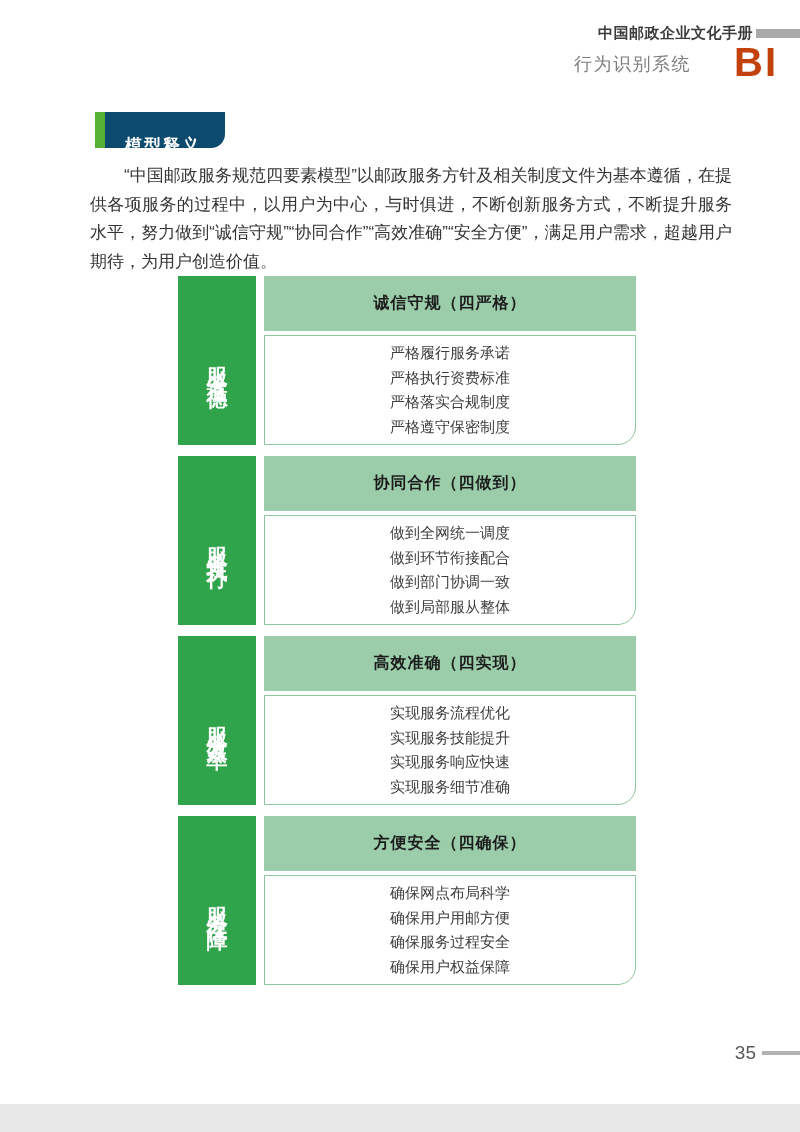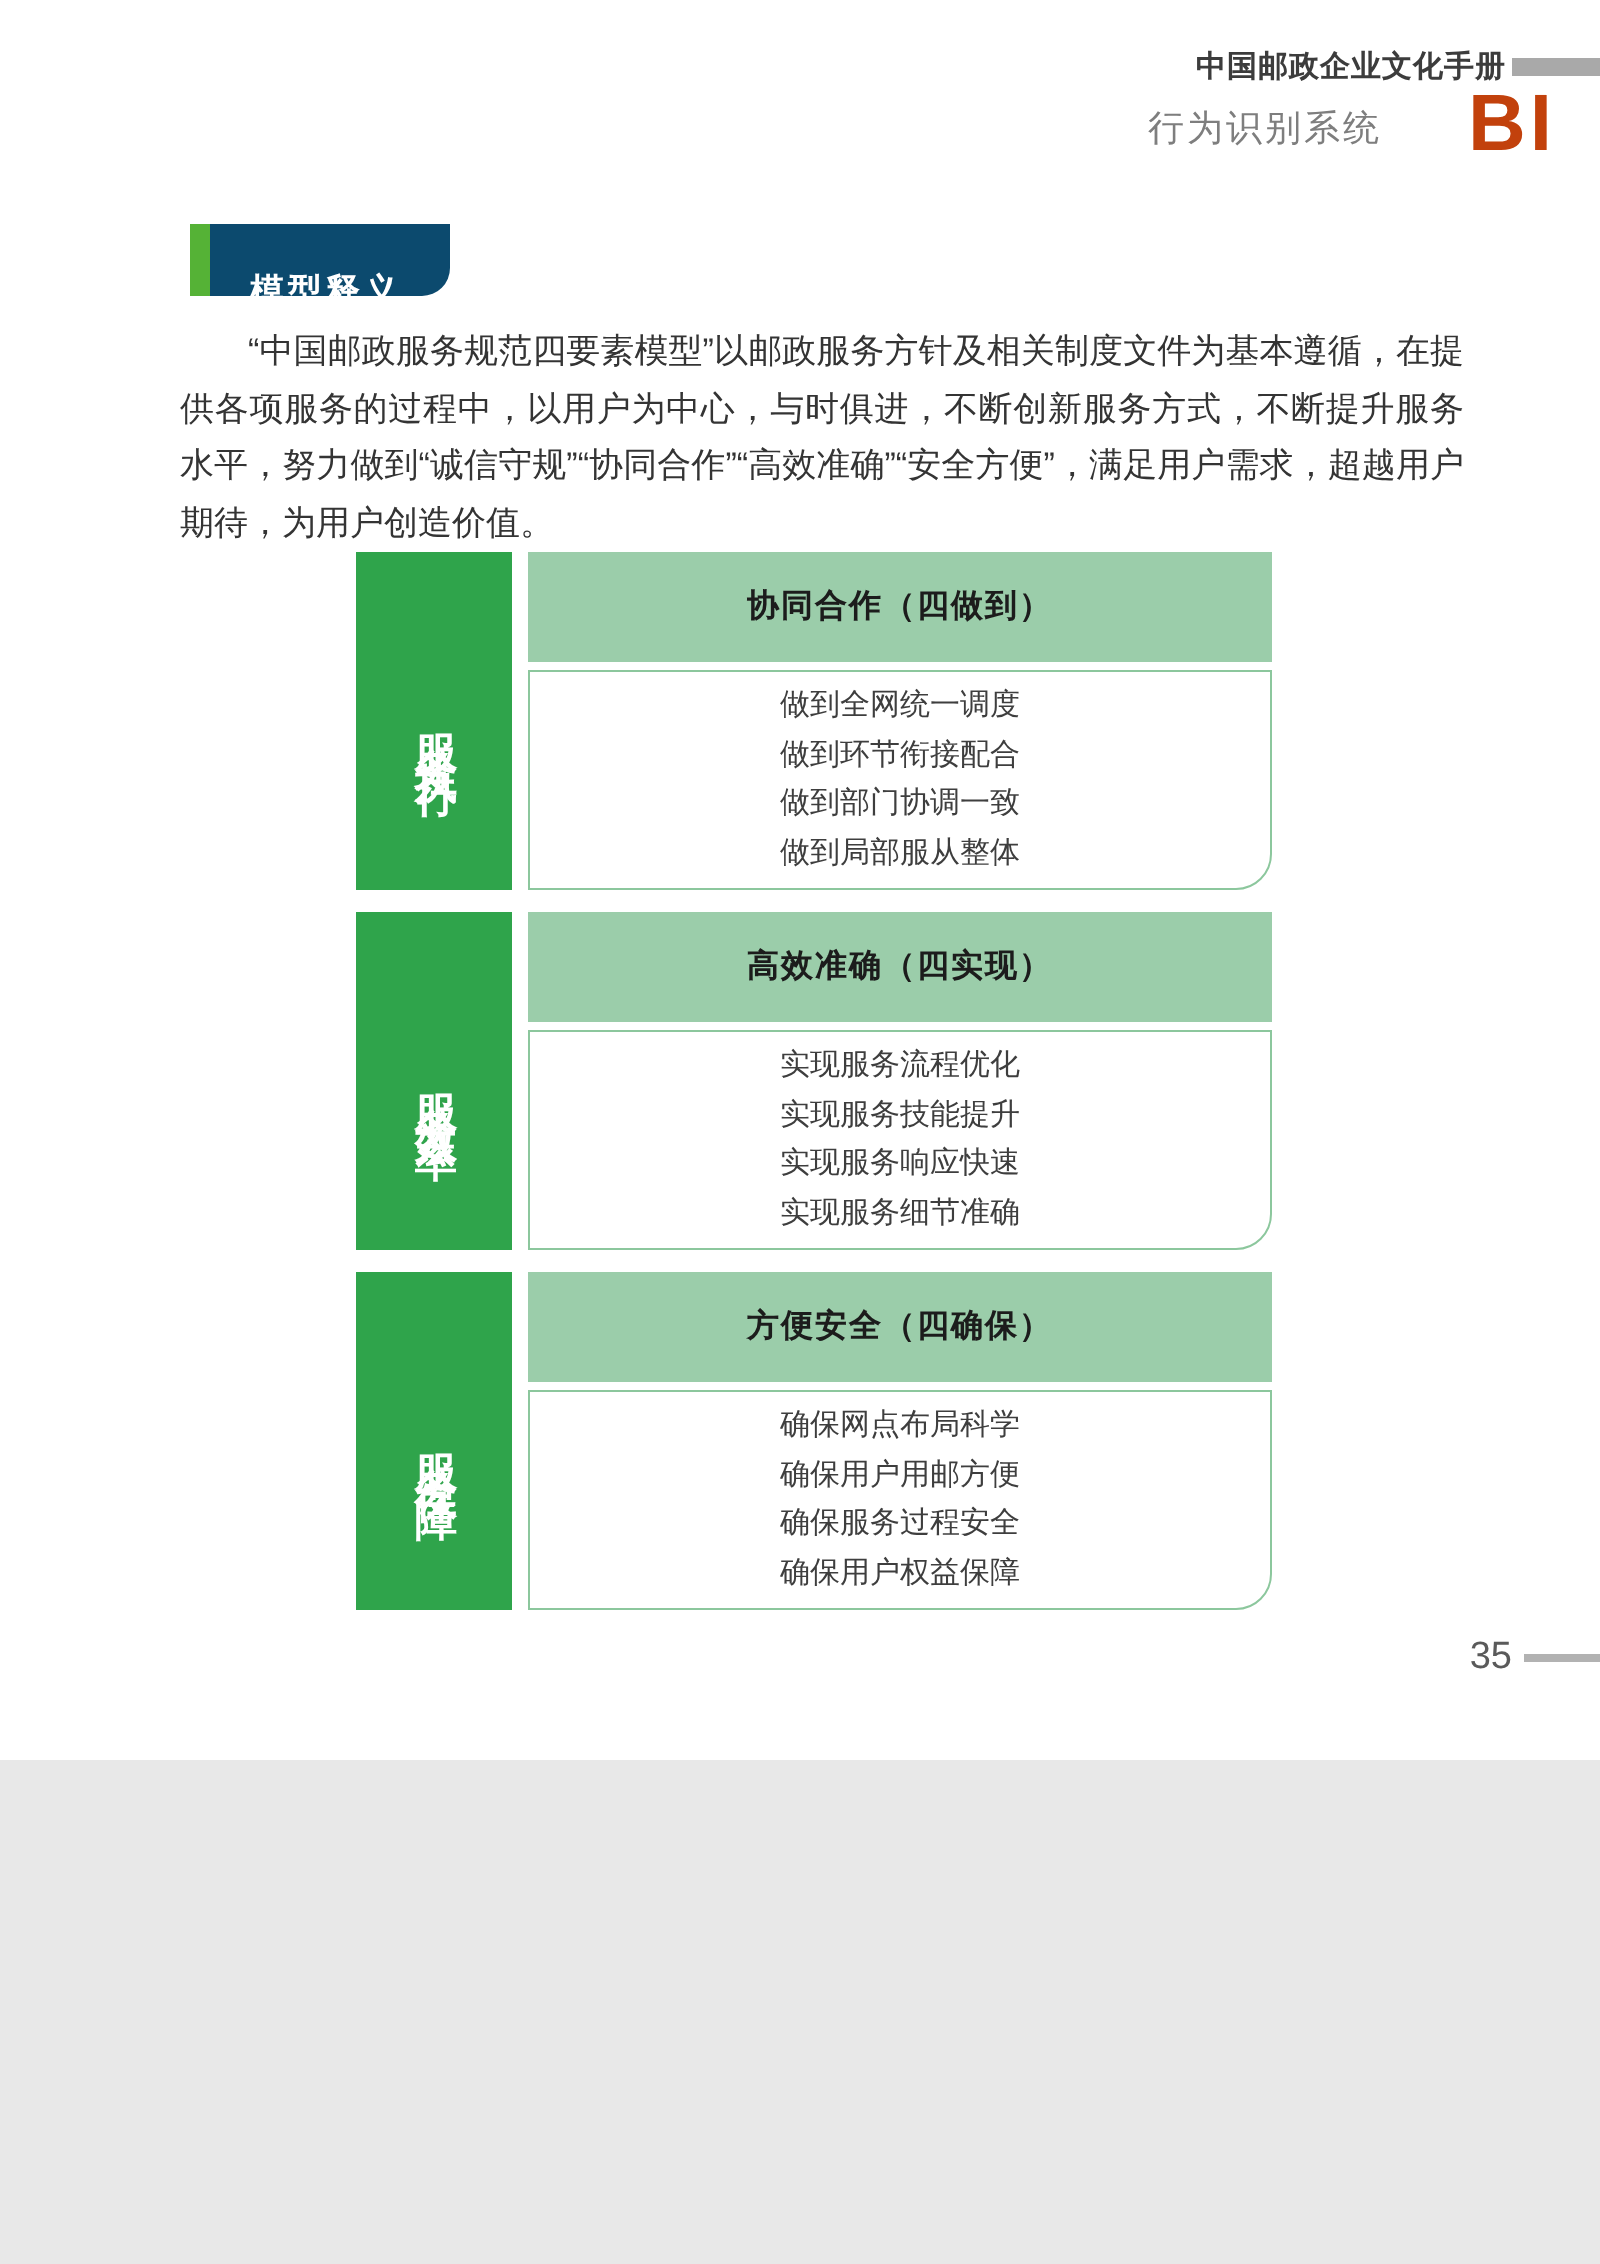--- a/index.html
+++ b/index.html
@@ -2,21 +2,21 @@
 <html><head>
 <meta charset="utf-8">
 <style>
   * { margin: 0; padding: 0; box-sizing: border-box; }
   html, body { background: #e8e8e8; }
   body { font-family: "Liberation Sans", "DejaVu Sans", sans-serif; }
 
   .page {
     position: relative;
     width: 800px;
-    height: 880px;
+    height: 1104px;
     margin: 0 auto;
     background: #ffffff;
     overflow: hidden;
   }
 
   
   .running-header {
     position: absolute;
     top: 24px;
     right: 0;
@@ -202,20 +202,34 @@
 
   <div class="section-badge">
     <span class="badge-strip"></span>
     <span class="badge-main">模型释义</span>
   </div>
 
   <p class="intro">“中国邮政服务规范四要素模型”以邮政服务方针及相关制度文件为基本遵循，在提供各项服务的过程中，以用户为中心，与时俱进，不断创新服务方式，不断提升服务水平，努力做到“诚信守规”“协同合作”“高效准确”“安全方便”，满足用户需求，超越用户期待，为用户创造价值。</p>
 
   <div class="blocks">
 
+    <div class="block">
+      <div class="block-side">
+        <span>服务道德</span>
+      </div>
+      <div class="block-main">
+        <div class="block-title">诚信守规（四严格）</div>
+        <div class="block-body">
+          <div class="block-item">严格履行服务承诺</div>
+          <div class="block-item">严格执行资费标准</div>
+          <div class="block-item">严格落实合规制度</div>
+          <div class="block-item">严格遵守保密制度</div>
+        </div>
+      </div>
+    </div>
 
     <div class="block">
       <div class="block-side">
         <span>服务执行</span>
       </div>
       <div class="block-main">
         <div class="block-title">协同合作（四做到）</div>
         <div class="block-body">
           <div class="block-item">做到全网统一调度</div>
           <div class="block-item">做到环节衔接配合</div>

